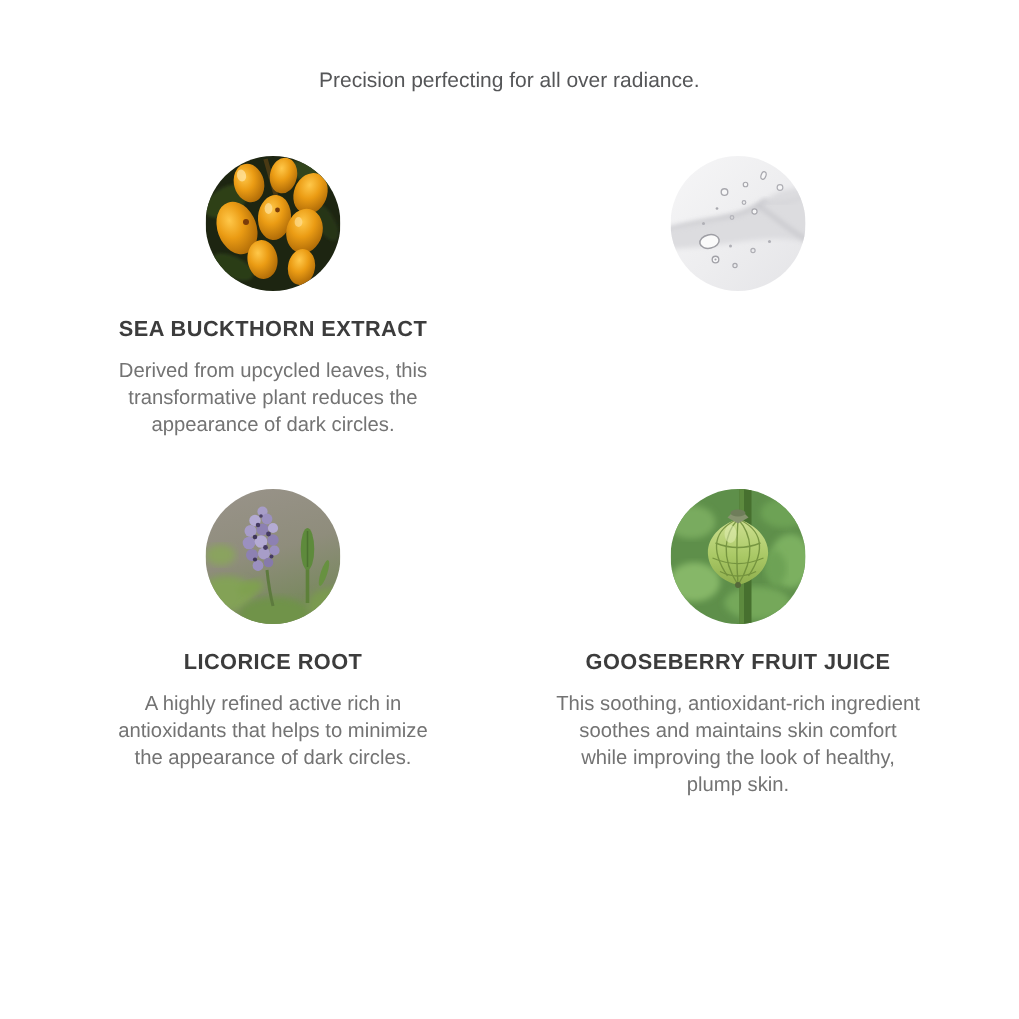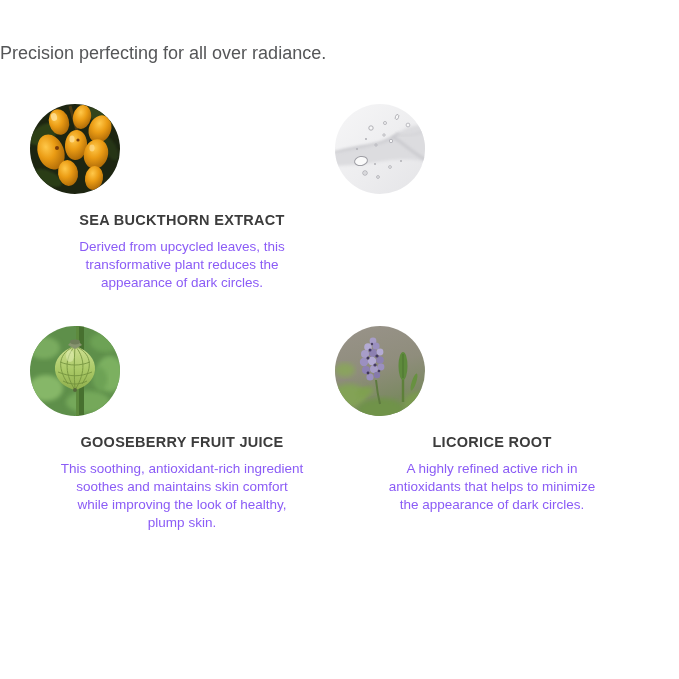--- a/index.html
+++ b/index.html
@@ -15,52 +15,53 @@
     font-weight:400;
     font-size:30px;
     line-height:36px;
     color:#212121;
     text-align:center;
     white-space:pre-line;
     letter-spacing:0.2px;
   }
   p.subtitle {
     margin-top:15px;
-    font-size:18px;
+    font-size:14px;
     line-height:22px;
     color:#555658;
+    text-align:center;
   }
   .grid {
     margin-top:40px;
     display:grid;
     grid-template-columns:305px 315px;
     justify-content:center;
     row-gap:34px;
   }
-  .card { display:flex; flex-direction:column; text-align:center; }
+  .card { display:flex; flex-direction:column; align-items:center; text-align:center; }
   .photo {
     width:90px; height:90px;
     border-radius:50%;
     overflow:hidden;
     margin-bottom:18px;
     flex:0 0 auto;
   }
   .photo svg { display:block; width:90px; height:90px; }
   .card h3 {
     font-size:14.5px;
     line-height:17px;
     font-weight:700;
     letter-spacing:0.3px;
     color:#3c3c3c;
     margin-bottom:9px;
   }
   .card p {
     font-size:13.5px;
     line-height:18px;
-    color:#8b5cf6;
+    color:#737373;
     white-space:pre-line;
   }
 </style>
 </head>
 <body>
 
 <div class="page">
 
   <p class="subtitle">Precision perfecting for all over radiance.</p>
 
@@ -135,70 +136,20 @@
           <circle cx="31" cy="35" r="0.9" fill="#a8a8ae"></circle>
           <circle cx="30" cy="69" r="2.2" fill="#f7f7f8" stroke="#a2a2a8" stroke-width="0.9"></circle>
           <circle cx="30" cy="69" r="0.7" fill="#a2a2a8"></circle>
           <circle cx="43" cy="73" r="1.4" stroke="#a8a8ae" stroke-width="0.8" fill="none"></circle>
           <circle cx="40" cy="60" r="1" fill="#b0b0b6"></circle>
           <circle cx="55" cy="63" r="1.4" stroke="#aeaeb4" stroke-width="0.8" fill="none"></circle>
           <circle cx="66" cy="57" r="1" fill="#b0b0b6"></circle>
           <circle cx="22" cy="45" r="1" fill="#b0b0b6"></circle>
         </svg>
       </div>
-    </div>
-
-    <div class="card">
-      <div class="photo">
-        <svg viewBox="0 0 90 90" xmlns="http://www.w3.org/2000/svg">
-          <defs>
-            <linearGradient id="fruit" x1="0" y1="0" x2="0" y2="1">
-              <stop offset="0%" stop-color="#cfe092"></stop>
-              <stop offset="55%" stop-color="#aac966"></stop>
-              <stop offset="100%" stop-color="#8fae4d"></stop>
-            </linearGradient>
-            <filter id="soft4">
-                <feGaussianBlur stdDeviation="2"></feGaussianBlur>
-              </filter>
-          </defs>
-          <rect width="90" height="90" fill="#5e8f4a"></rect>
-          <ellipse cx="14" cy="22" rx="16" ry="11" fill="#79ab5e" filter="url(#soft4)"></ellipse>
-          <ellipse cx="76" cy="16" rx="16" ry="10" fill="#6da254" filter="url(#soft4)"></ellipse>
-          <ellipse cx="80" cy="48" rx="14" ry="18" fill="#7cb061" filter="url(#soft4)"></ellipse>
-          <ellipse cx="16" cy="62" rx="17" ry="13" fill="#86b768" filter="url(#soft4)"></ellipse>
-          <ellipse cx="58" cy="76" rx="22" ry="11" fill="#74a85a" filter="url(#soft4)"></ellipse>
-          <path d="M70 40 C 60 48, 60 58, 70 66 C 80 58, 80 48, 70 40 Z" fill="#6da254" filter="url(#soft4)"></path>
-          <rect x="46" y="0" width="8" height="90" fill="#47702f"></rect>
-          <rect x="46" y="0" width="3" height="90" fill="#5d8a3e"></rect>
-          <path d="M45 20
-                   C 32 24, 24 34, 25 44
-                   C 26 55, 36 62, 45 64
-                   C 54 62, 64 55, 65 44
-                   C 66 34, 58 24, 45 20 Z" fill="url(#fruit)"></path>
-          <g stroke="#6d8c3a" stroke-width="0.9" fill="none" opacity="0.85">
-            <path d="M45 20 C 36 30, 33 45, 45 64"></path>
-            <path d="M45 20 C 54 30, 57 45, 45 64"></path>
-            <path d="M45 20 C 29 27, 26 40, 38 58"></path>
-            <path d="M45 20 C 61 27, 64 40, 52 58"></path>
-            <path d="M45 20 C 44 35, 44 50, 45 64"></path>
-            <path d="M30 36 C 40 40, 50 40, 60 36"></path>
-            <path d="M28 46 C 40 51, 50 51, 62 46"></path>
-            <path d="M33 55 C 41 59, 49 59, 57 55"></path>
-          </g>
-          <path d="M38 19 L45 23 L52 19 L49 16 L41 16 Z" fill="#87936f"></path>
-          <ellipse cx="45" cy="16" rx="5" ry="2.4" fill="#6f7d5a"></ellipse>
-          <circle cx="45" cy="64" r="2" fill="#55683a"></circle>
-          <ellipse cx="40" cy="30" rx="4" ry="6" fill="#e4efb8" opacity="0.5"></ellipse>
-        </svg>
-      </div>
-      <h3>GOOSEBERRY FRUIT JUICE</h3>
-      <p>This soothing, antioxidant-rich ingredient
-soothes and maintains skin comfort
-while improving the look of healthy,
-plump skin.</p>
     </div>
 
     <div class="card">
       <div class="photo">
         <svg viewBox="0 0 90 90" xmlns="http://www.w3.org/2000/svg">
           <defs>
             <linearGradient id="licbg" x1="0" y1="0" x2="0.3" y2="1">
               <stop offset="0%" stop-color="#99938a"></stop>
               <stop offset="55%" stop-color="#8f8d7c"></stop>
               <stop offset="100%" stop-color="#77885c"></stop>
@@ -242,14 +193,64 @@
             <circle cx="37" cy="18" r="1.2" fill="#4a3f66"></circle>
           </g>
         </svg>
       </div>
       <h3>LICORICE ROOT</h3>
       <p>A highly refined active rich in
 antioxidants that helps to minimize
 the appearance of dark circles.</p>
     </div>
 
+    <div class="card">
+      <div class="photo">
+        <svg viewBox="0 0 90 90" xmlns="http://www.w3.org/2000/svg">
+          <defs>
+            <linearGradient id="fruit" x1="0" y1="0" x2="0" y2="1">
+              <stop offset="0%" stop-color="#cfe092"></stop>
+              <stop offset="55%" stop-color="#aac966"></stop>
+              <stop offset="100%" stop-color="#8fae4d"></stop>
+            </linearGradient>
+            <filter id="soft4">
+                <feGaussianBlur stdDeviation="2"></feGaussianBlur>
+              </filter>
+          </defs>
+          <rect width="90" height="90" fill="#5e8f4a"></rect>
+          <ellipse cx="14" cy="22" rx="16" ry="11" fill="#79ab5e" filter="url(#soft4)"></ellipse>
+          <ellipse cx="76" cy="16" rx="16" ry="10" fill="#6da254" filter="url(#soft4)"></ellipse>
+          <ellipse cx="80" cy="48" rx="14" ry="18" fill="#7cb061" filter="url(#soft4)"></ellipse>
+          <ellipse cx="16" cy="62" rx="17" ry="13" fill="#86b768" filter="url(#soft4)"></ellipse>
+          <ellipse cx="58" cy="76" rx="22" ry="11" fill="#74a85a" filter="url(#soft4)"></ellipse>
+          <path d="M70 40 C 60 48, 60 58, 70 66 C 80 58, 80 48, 70 40 Z" fill="#6da254" filter="url(#soft4)"></path>
+          <rect x="46" y="0" width="8" height="90" fill="#47702f"></rect>
+          <rect x="46" y="0" width="3" height="90" fill="#5d8a3e"></rect>
+          <path d="M45 20
+                   C 32 24, 24 34, 25 44
+                   C 26 55, 36 62, 45 64
+                   C 54 62, 64 55, 65 44
+                   C 66 34, 58 24, 45 20 Z" fill="url(#fruit)"></path>
+          <g stroke="#6d8c3a" stroke-width="0.9" fill="none" opacity="0.85">
+            <path d="M45 20 C 36 30, 33 45, 45 64"></path>
+            <path d="M45 20 C 54 30, 57 45, 45 64"></path>
+            <path d="M45 20 C 29 27, 26 40, 38 58"></path>
+            <path d="M45 20 C 61 27, 64 40, 52 58"></path>
+            <path d="M45 20 C 44 35, 44 50, 45 64"></path>
+            <path d="M30 36 C 40 40, 50 40, 60 36"></path>
+            <path d="M28 46 C 40 51, 50 51, 62 46"></path>
+            <path d="M33 55 C 41 59, 49 59, 57 55"></path>
+          </g>
+          <path d="M38 19 L45 23 L52 19 L49 16 L41 16 Z" fill="#87936f"></path>
+          <ellipse cx="45" cy="16" rx="5" ry="2.4" fill="#6f7d5a"></ellipse>
+          <circle cx="45" cy="64" r="2" fill="#55683a"></circle>
+          <ellipse cx="40" cy="30" rx="4" ry="6" fill="#e4efb8" opacity="0.5"></ellipse>
+        </svg>
+      </div>
+      <h3>GOOSEBERRY FRUIT JUICE</h3>
+      <p>This soothing, antioxidant-rich ingredient
+soothes and maintains skin comfort
+while improving the look of healthy,
+plump skin.</p>
+    </div>
+
   </div>
 </div>
 
 </body></html>

